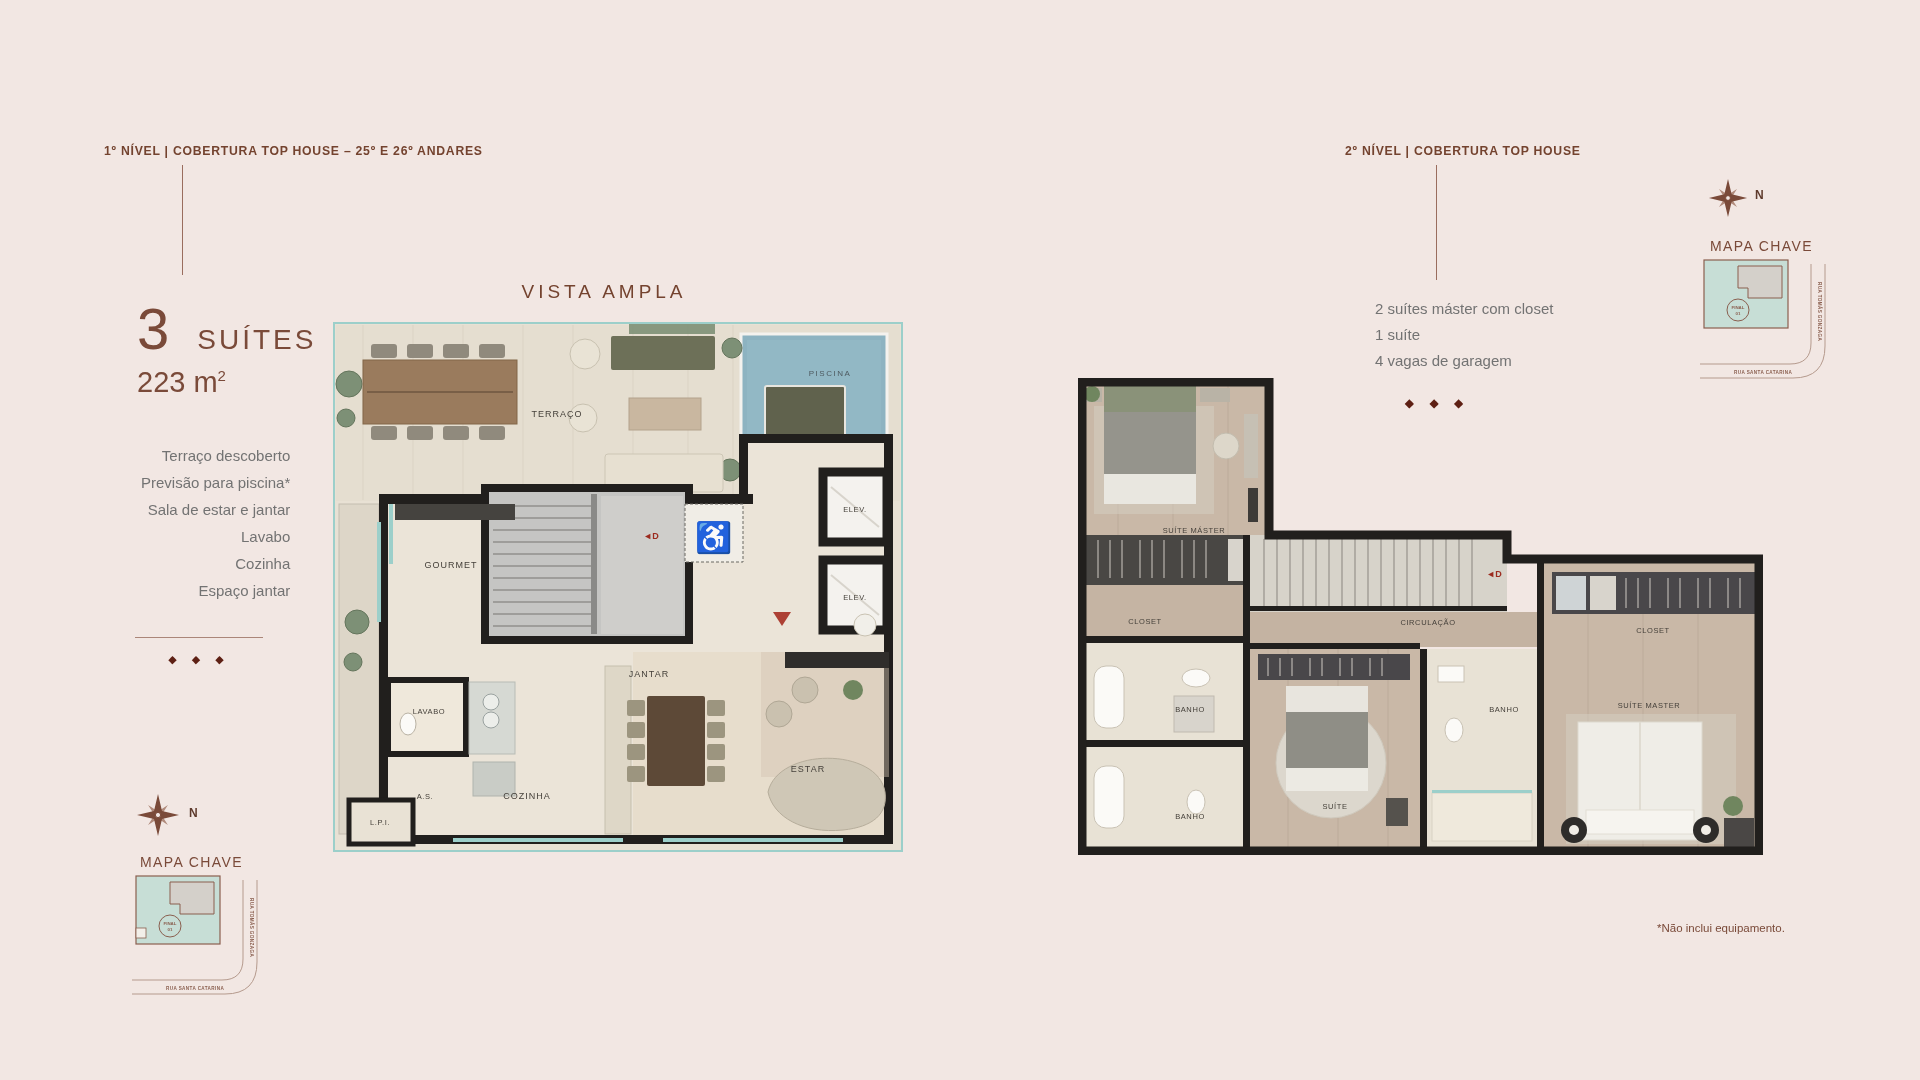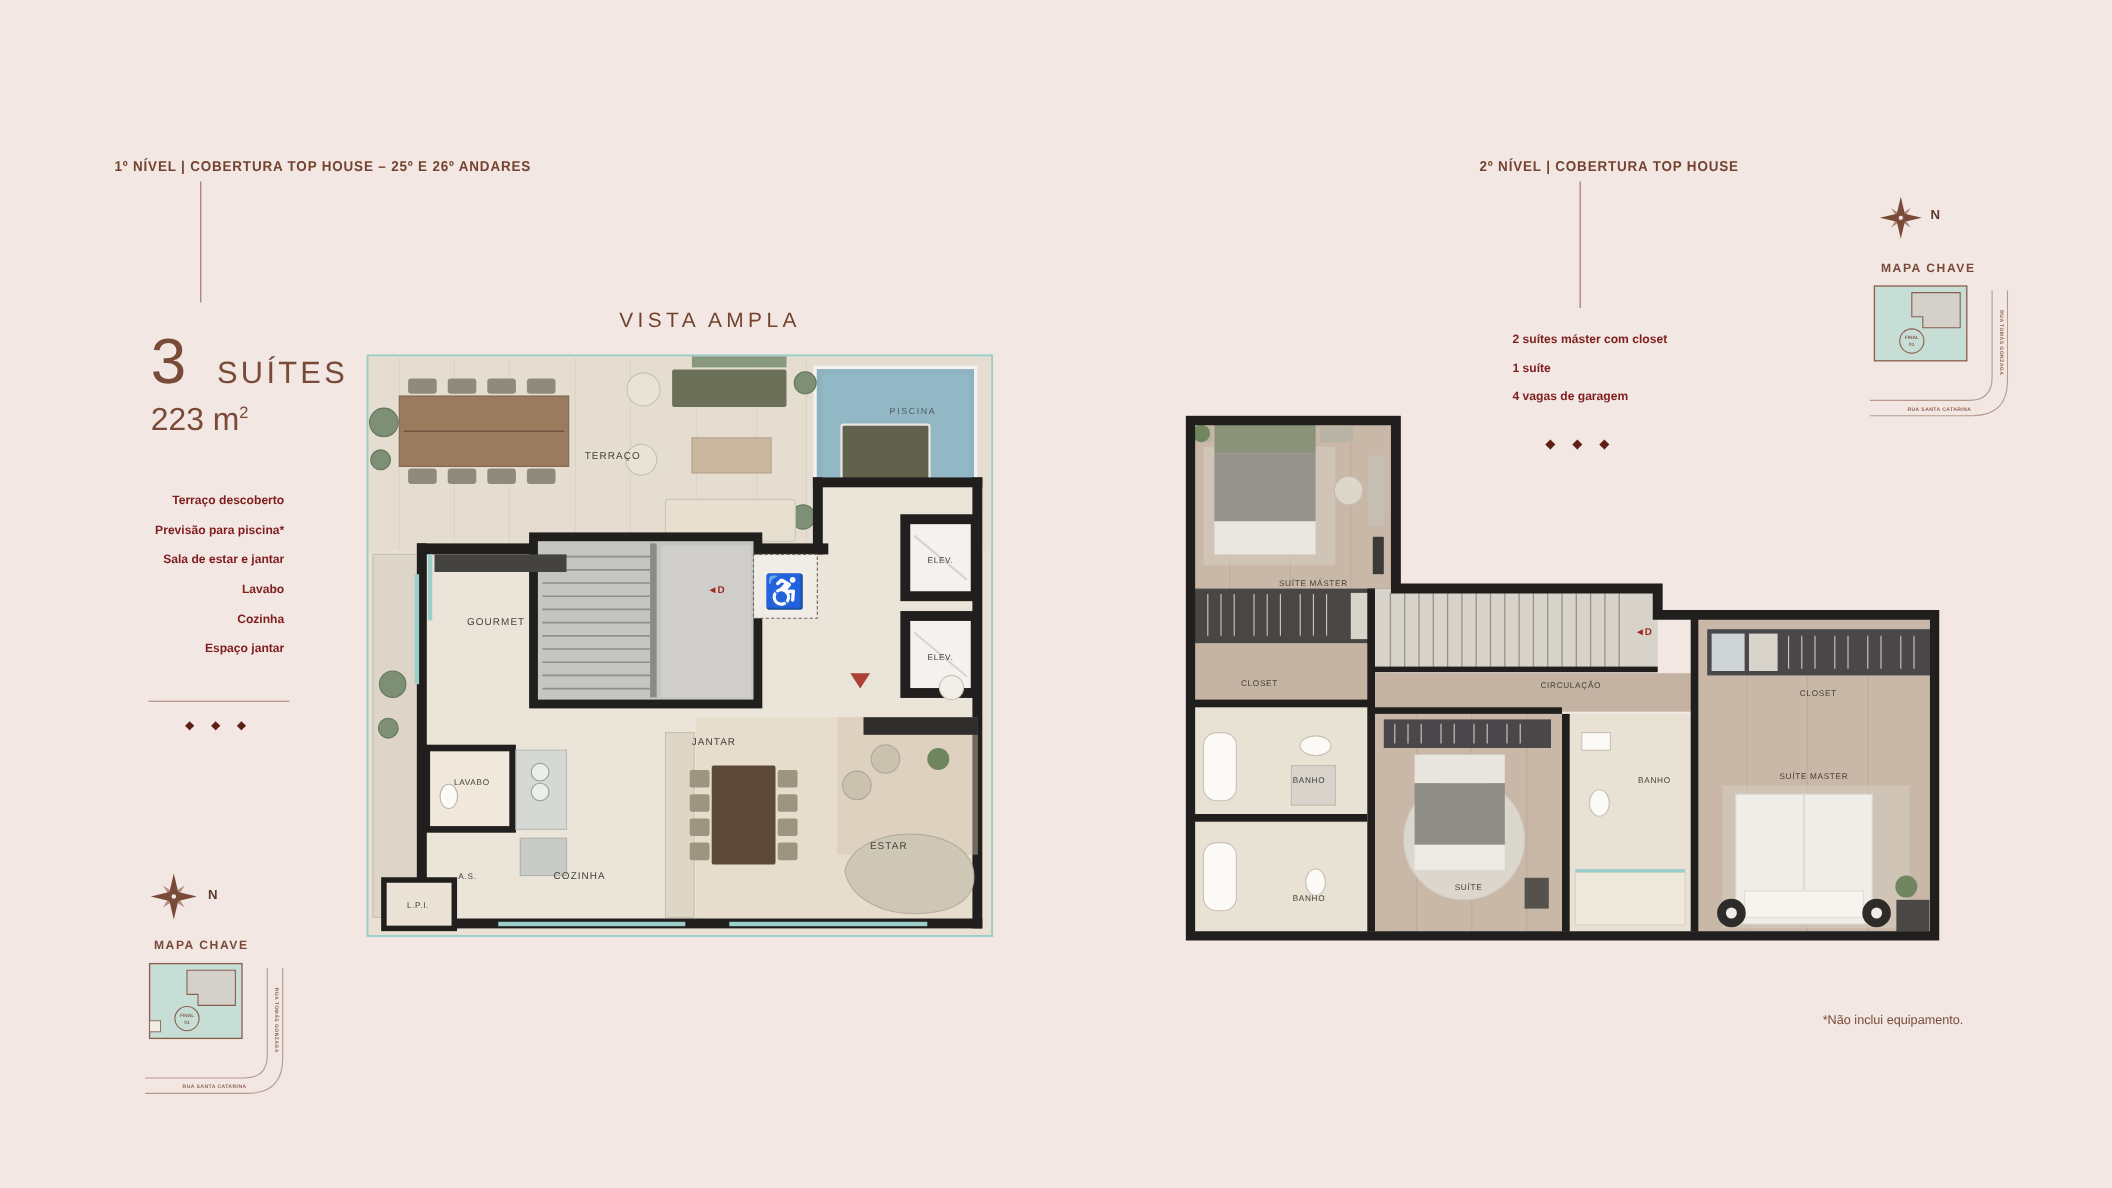--- a/index.html
+++ b/index.html
@@ -6,26 +6,26 @@
   body{width:1920px;height:1080px;position:relative;background:#f2e7e3;
        font-family:"Liberation Sans",sans-serif;overflow:hidden;color:#7a4a39;}
   .abs{position:absolute;}
   .level-title{font-size:13px;font-weight:bold;letter-spacing:.8px;color:#74432f;
                transform:scaleX(.94);transform-origin:left;white-space:nowrap;}
   .vline{width:1px;background:#9a6d5e;}
   .big-num{font-size:58px;font-weight:300;line-height:1;}
   .suites-word{font-size:28px;font-weight:300;letter-spacing:3px;margin-left:28px;}
   .area-line{font-size:29px;font-weight:300;margin-top:8px;}
   .area-line sup{font-size:15px;}
-  .features{font-size:11px;color:#7f1d1d;line-height:27px;font-weight:bold;}
+  .features{font-size:15px;color:#737373;line-height:27px;}
   .divider{height:1px;background:#ab8679;}
   .diamonds{font-size:11px;letter-spacing:6px;color:#5e2014;text-align:center;}
   .vista-title{font-size:19px;letter-spacing:4px;color:#74432f;text-align:center;
                font-weight:400;white-space:nowrap;}
-  .map-title{font-size:11px;font-weight:bold;letter-spacing:1.4px;color:#7a4a39;}
+  .map-title{font-size:14px;font-weight:normal;letter-spacing:1.4px;color:#7a4a39;}
   .north{font-size:12px;font-weight:bold;color:#5e3a2c;}
   .footnote{font-size:11.5px;color:#7a4a39;}
   svg text{font-family:"Liberation Sans",sans-serif;}
   .rl{font-size:9px;fill:#45403a;letter-spacing:1px;text-anchor:middle;}
   .rl-sm{font-size:7.5px;fill:#45403a;letter-spacing:.6px;text-anchor:middle;}
   .pl{font-size:8px;fill:#4e5a60;letter-spacing:1.5px;text-anchor:middle;}
   .door{font-size:9px;font-weight:bold;fill:#9c2b1f;text-anchor:middle;letter-spacing:0;}
   .ml{font-size:4.6px;fill:#8a5f4f;letter-spacing:.4px;font-weight:bold;}
   .mlc{font-size:4.4px;fill:#8a5f4f;text-anchor:middle;font-weight:bold;}
 </style>
@@ -70,21 +70,21 @@
   <rect x="10" y="8" width="84" height="68" fill="#c7ded6" stroke="#8a5f4f" stroke-width="1.2"></rect>
   <path d="M44,14 H88 V46 H54 V36 H44 Z" fill="#d4d0ca" stroke="#8a5f4f" stroke-width="1"></path>
   <rect x="10" y="60" width="10" height="10" fill="#f2efe9" stroke="#8a5f4f" stroke-width=".8"></rect>
   <circle cx="44" cy="58" r="11" fill="none" stroke="#8a5f4f" stroke-width="1"></circle>
   <text class="mlc" x="44" y="56.5">FINAL</text>
   <text class="mlc" x="44" y="62.5">01</text>
   <text class="ml" x="40" y="121.5">RUA SANTA CATARINA</text>
   <text class="ml" transform="rotate(90 124 30)" x="124" y="30">RUA TOMÁS GONZAGA</text>
 </svg>
 
-<div class="abs vista-title" style="left:480px;top:281px;width:248px;text-align:right;">VISTA AMPLA</div>
+<div class="abs vista-title" style="left:480px;top:281px;width:248px;">VISTA AMPLA</div>
 
 <svg class="abs" style="left:333px;top:322px;" width="570" height="530" viewBox="0 0 570 530">
 
   <rect x="1" y="1" width="568" height="528" fill="#e8e1d4" stroke="#9ccfca" stroke-width="2"></rect>
   <rect x="3" y="3" width="564" height="176" fill="#e5ded0"></rect>
   <g stroke="#dbd3c4" stroke-width="1">
     <line x1="30" y1="3" x2="30" y2="178"></line>
       <line x1="80" y1="3" x2="80" y2="178"></line>
     <line x1="130" y1="3" x2="130" y2="178"></line>
       <line x1="190" y1="3" x2="190" y2="178"></line>

